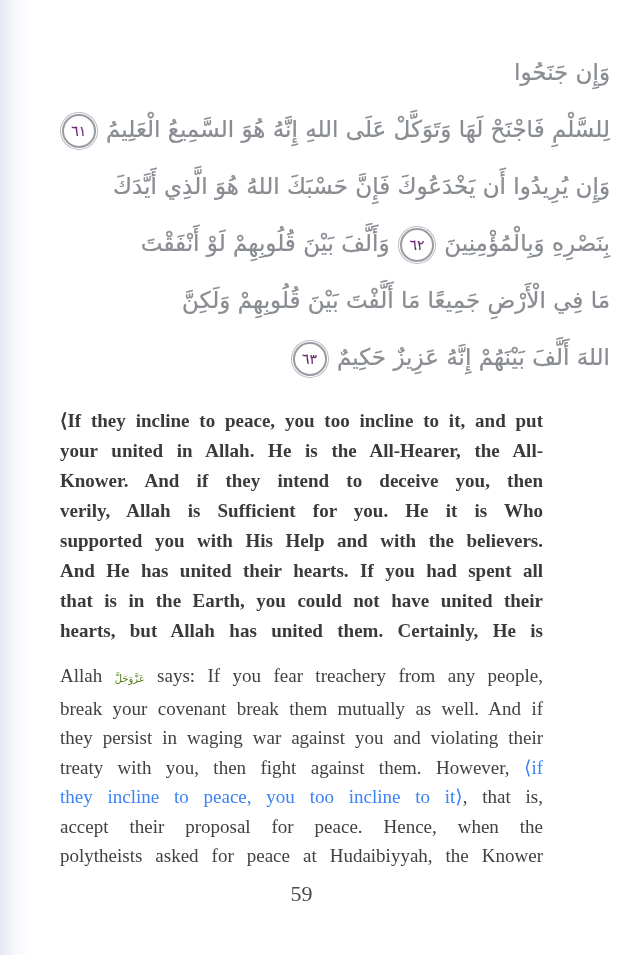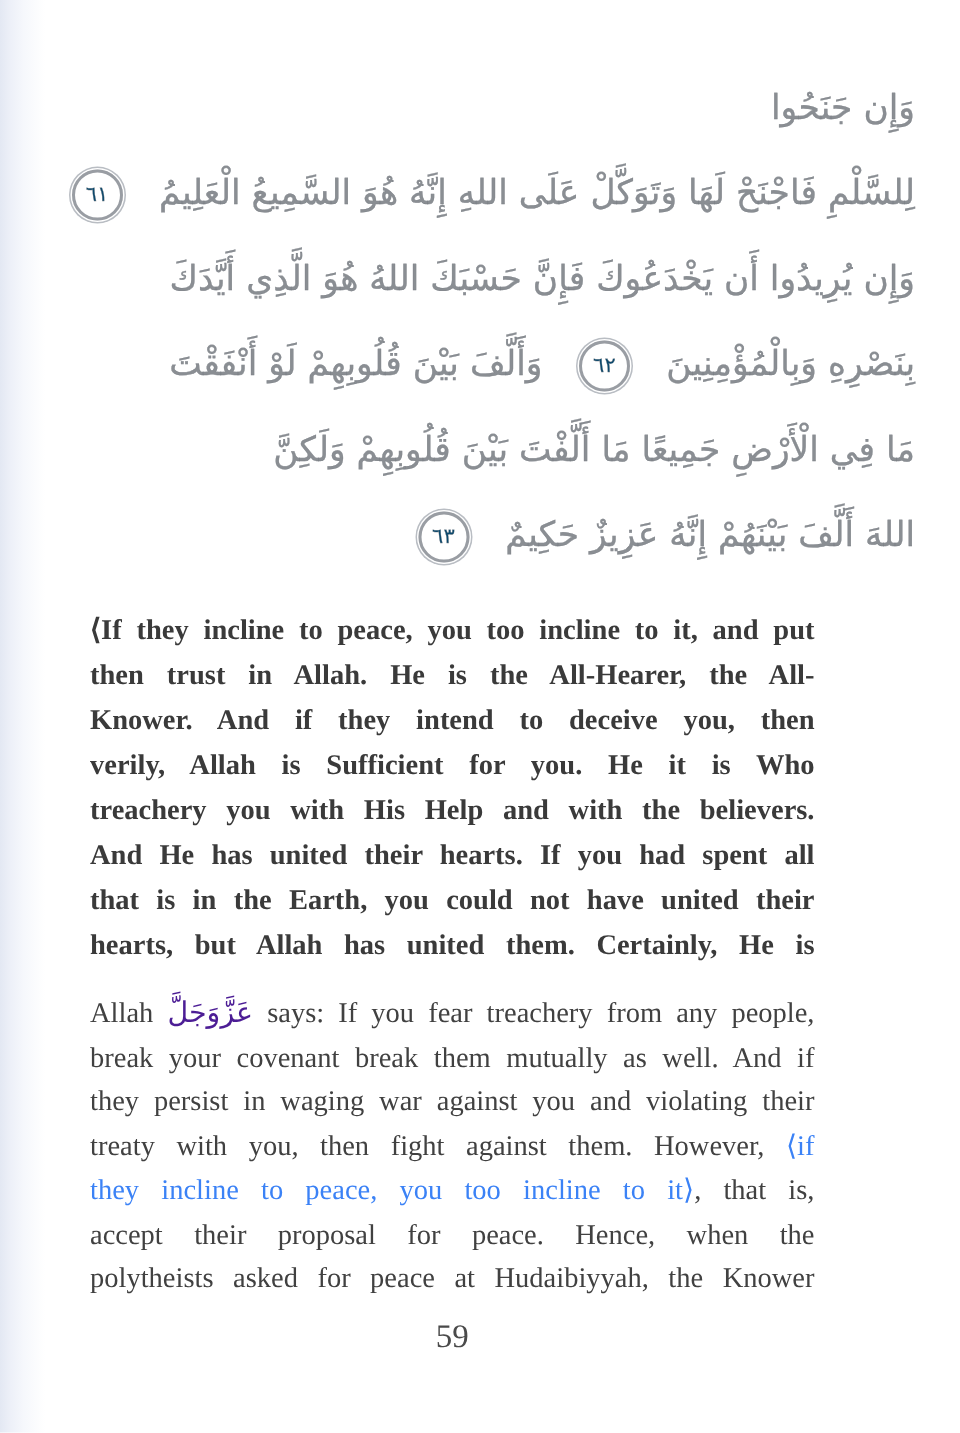--- a/index.html
+++ b/index.html
@@ -33,50 +33,50 @@
     font-size: 23px;
     letter-spacing: 0px;
     white-space: nowrap;
   }
   .aline .marker {
     display: inline-flex;
     align-items: center;
     justify-content: center;
     width: 30px;
     height: 30px;
-    margin: 0 17px;
+    margin: 0 3px;
     border: 2px solid #999da3;
     border-radius: 50%;
     box-shadow: 0 0 0 1px #fff, 0 0 0 2px #b9bdc3;
     font-size: 14px;
     line-height: 1;
     vertical-align: middle;
-    color: #0c4a6e;
+    color: #701a75;
   }
 
   
   .textcol {
     margin-left: 60px;
     width: 483px;
   }
   .translation { margin-top: 20px; font-family: Liberation Serif, serif; }
   .translation .tline { font-weight: bold; color: #3a3a3a; }
   .tline {
     font-size: 19px;
     line-height: 30px;
     white-space: normal;
   }
   .tline.j { text-align: justify; text-align-last: justify; }
   .commentary { margin-top: 15px; }
   .commentary .tline { line-height: 29.5px; color: #414141; }
   .commentary .tline .b { font-weight: normal; color: #3b82f6; }
   .tline .ar {
     font-family: "DejaVu Sans", sans-serif;
-    font-size: 19px;
-    color: #4c1d95;
+    font-size: 10px;
+    color: #4d7c0f;
     letter-spacing: -0.5px;
   }
 
   
   .pagenum {
     margin-top: 10px;
     width: 483px;
     margin-left: 60px;
     text-align: center;
     font-size: 22px;
@@ -108,24 +108,24 @@
       <span>مَا فِي الْأَرْضِ جَمِيعًا مَا أَلَّفْتَ بَيْنَ قُلُوبِهِمْ وَلَكِنَّ</span>
     </div>
     <div class="aline" dir="rtl">
       <span>اللهَ أَلَّفَ بَيْنَهُمْ إِنَّهُ عَزِيزٌ حَكِيمٌ</span>
       <span class="marker">٦٣</span>
     </div>
   </section>
 
   <section class="textcol translation">
       <div class="tline j"><span>⟨If they incline to peace, you too incline to it, and put</span></div>
-      <div class="tline j"><span>then trust in Allah. He is the All-Hearer, the All-</span></div>
+      <div class="tline j"><span>your united in Allah. He is the All-Hearer, the All-</span></div>
       <div class="tline j"><span>Knower. And if they intend to deceive you, then</span></div>
       <div class="tline j"><span>verily, Allah is Sufficient for you. He it is Who</span></div>
-      <div class="tline j"><span>treachery you with His Help and with the believers.</span></div>
+      <div class="tline j"><span>supported you with His Help and with the believers.</span></div>
       <div class="tline j"><span>And He has united their hearts. If you had spent all</span></div>
       <div class="tline j"><span>that is in the Earth, you could not have united their</span></div>
       <div class="tline j"><span>hearts, but Allah has united them. Certainly, He is</span></div>
     </section>
 
   <section class="textcol commentary">
       <div class="tline j"><span>Allah </span><span class="ar">عَزَّوَجَلَّ</span><span> says: If you fear treachery from any people,</span></div>
       <div class="tline j"><span>break your covenant break them mutually as well. And if</span></div>
       <div class="tline j"><span>they persist in waging war against you and violating their</span></div>
       <div class="tline j"><span>treaty with you, then fight against them. However, </span><span class="b">⟨if</span></div>

